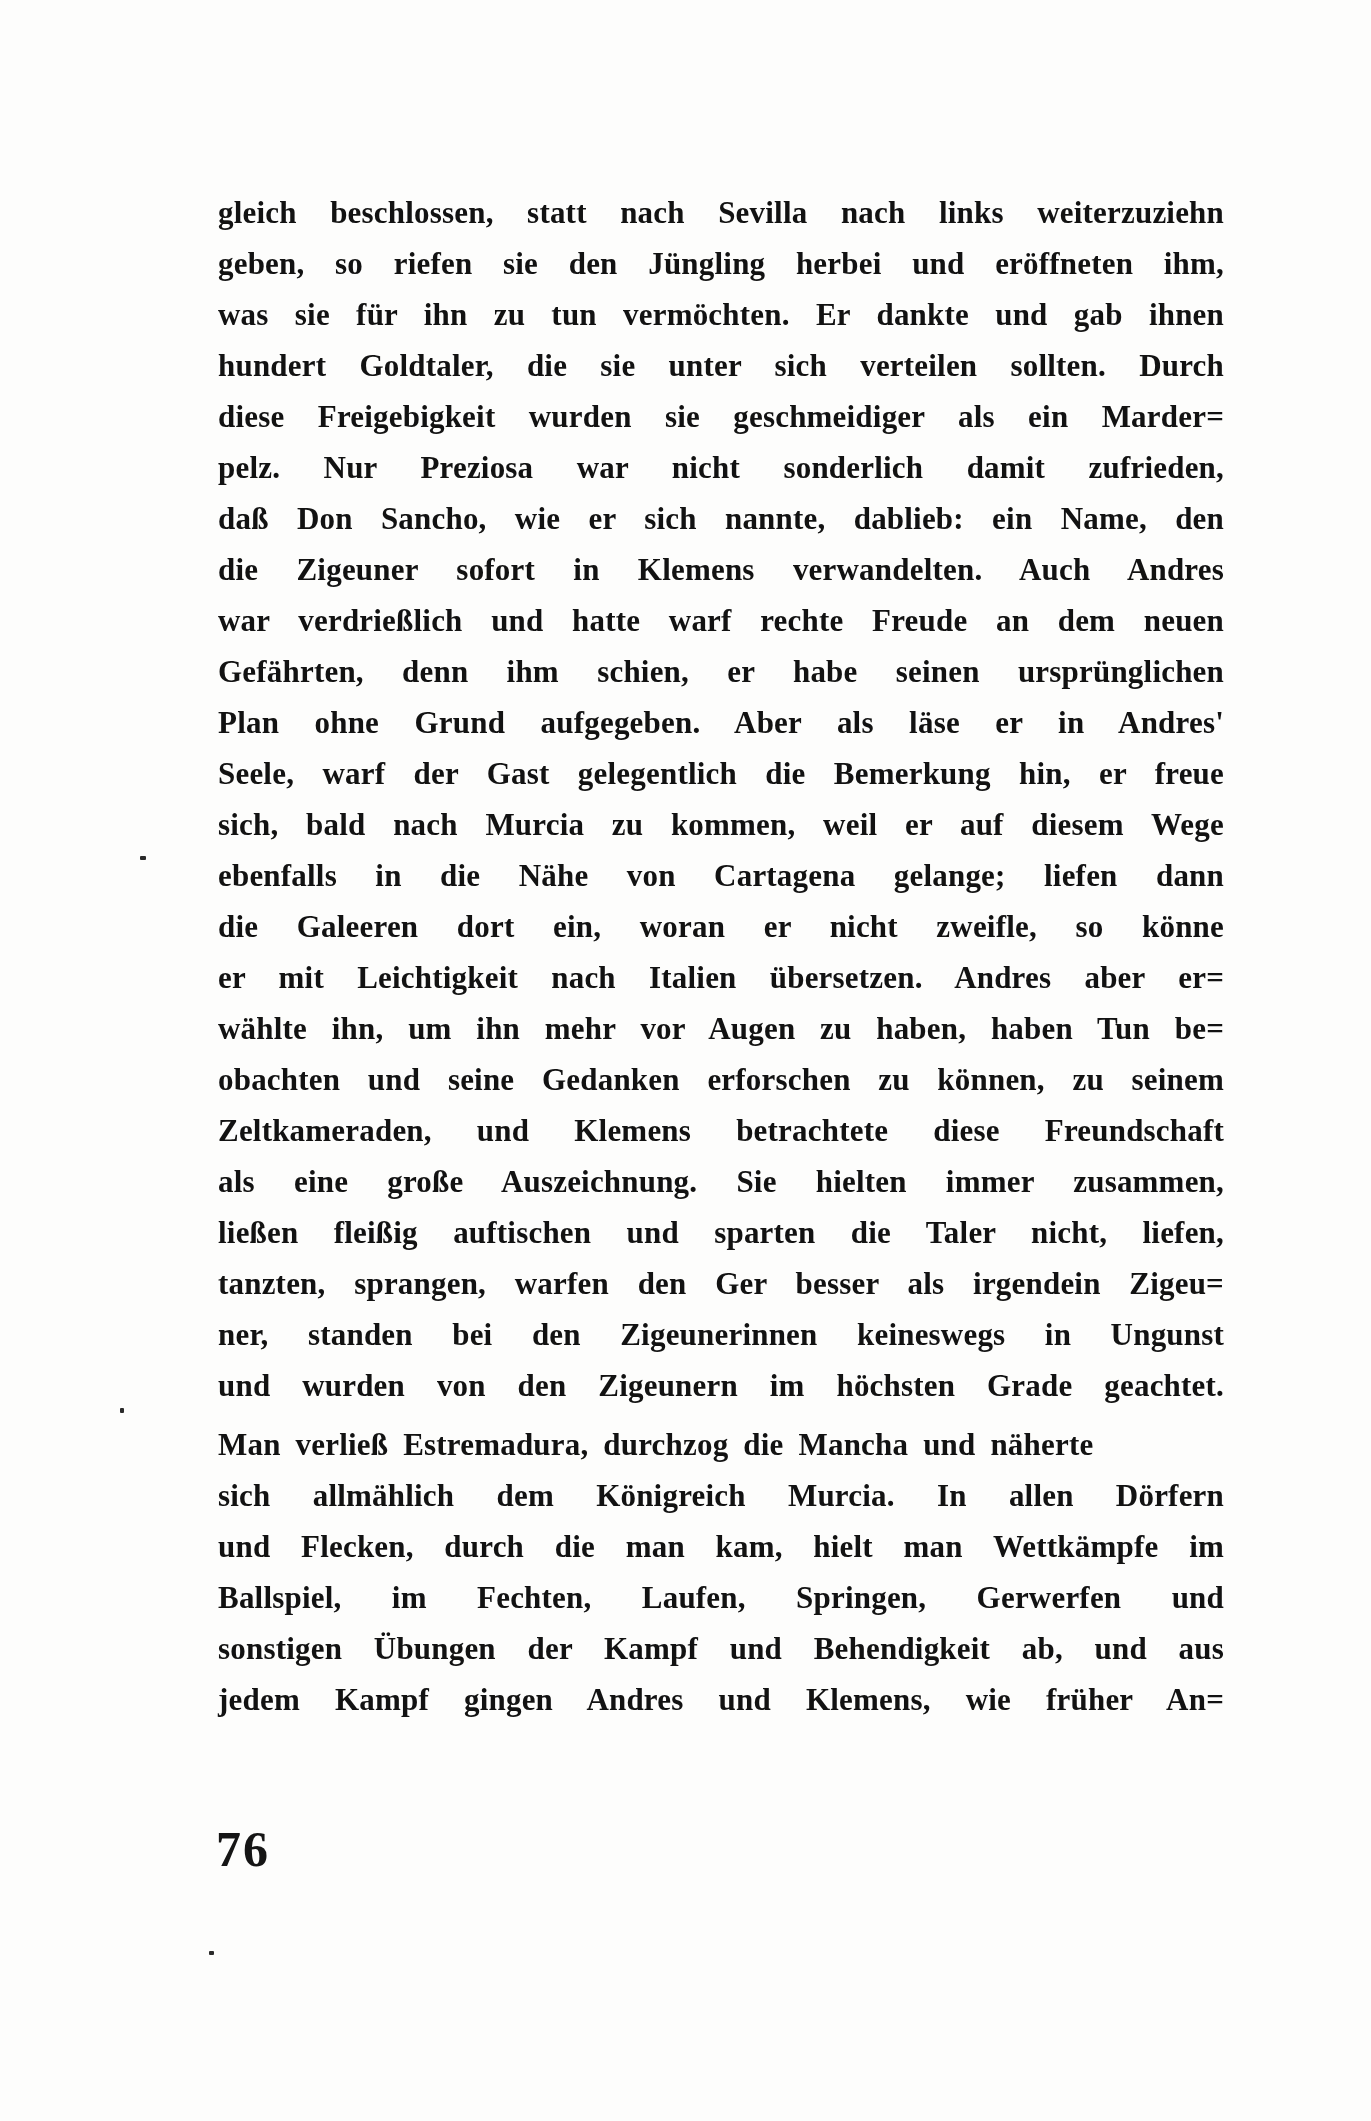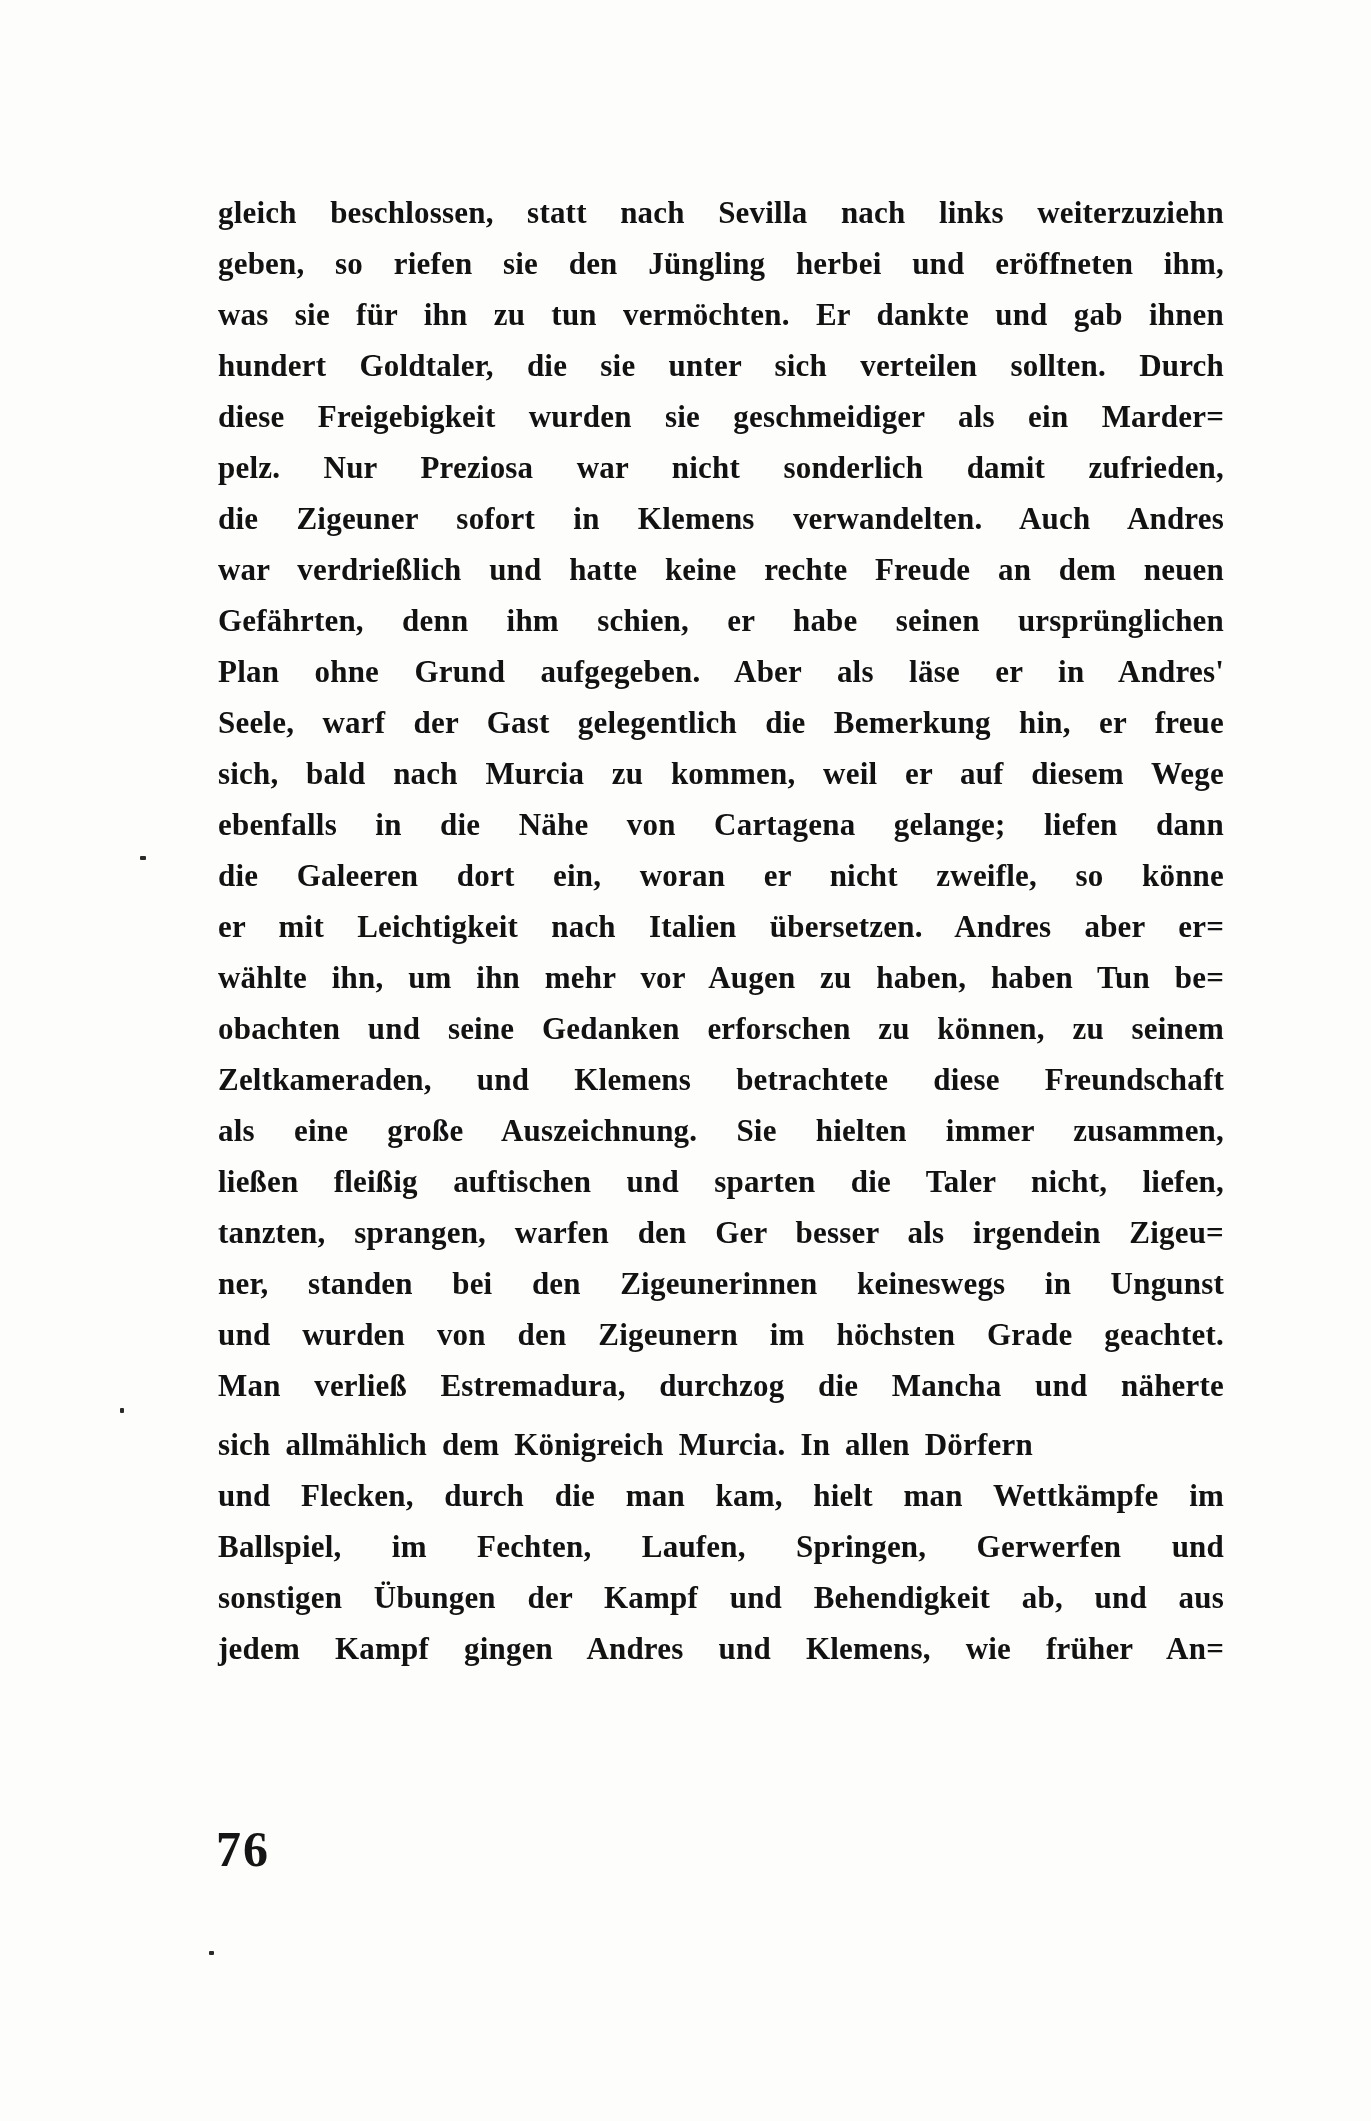--- a/index.html
+++ b/index.html
@@ -64,22 +64,23 @@
 
 <div class="page">
 
   <div class="text-block">
       <div class="line">gleich beschlossen, statt nach Sevilla nach links weiterzuziehn</div>
       <div class="line">geben, so riefen sie den Jüngling herbei und eröffneten ihm,</div>
       <div class="line">was sie für ihn zu tun vermöchten. Er dankte und gab ihnen</div>
       <div class="line">hundert Goldtaler, die sie unter sich verteilen sollten. Durch</div>
       <div class="line">diese Freigebigkeit wurden sie geschmeidiger als ein Marder=</div>
       <div class="line">pelz. Nur Preziosa war nicht sonderlich damit zufrieden,</div>
+      <div class="line">daß Don Sancho, wie er sich nannte, dablieb: ein Name, den</div>
       <div class="line">die Zigeuner sofort in Klemens verwandelten. Auch Andres</div>
-      <div class="line">war verdrießlich und hatte keine rechte Freude an dem neuen</div>
+      <div class="line">war verdrießlich und hatte warf rechte Freude an dem neuen</div>
       <div class="line">Gefährten, denn ihm schien, er habe seinen ursprünglichen</div>
       <div class="line">Plan ohne Grund aufgegeben. Aber als läse er in Andres'</div>
       <div class="line">Seele, warf der Gast gelegentlich die Bemerkung hin, er freue</div>
       <div class="line">sich, bald nach Murcia zu kommen, weil er auf diesem Wege</div>
       <div class="line">ebenfalls in die Nähe von Cartagena gelange; liefen dann</div>
       <div class="line">die Galeeren dort ein, woran er nicht zweifle, so könne</div>
       <div class="line">er mit Leichtigkeit nach Italien übersetzen. Andres aber er=</div>
       <div class="line">wählte ihn, um ihn mehr vor Augen zu haben, haben Tun be=</div>
       <div class="line">obachten und seine Gedanken erforschen zu können, zu seinem</div>
       <div class="line">Zeltkameraden, und Klemens betrachtete diese Freundschaft</div>

